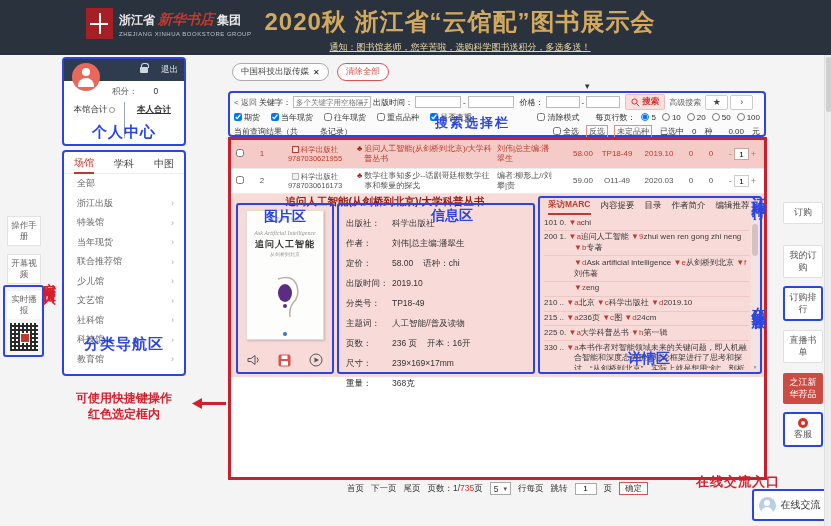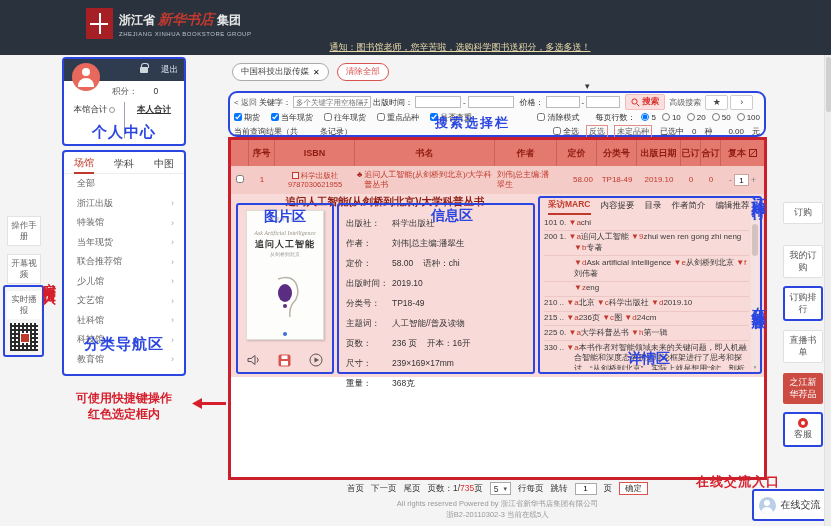--- a/index.html
+++ b/index.html
@@ -59,21 +59,21 @@
 .cc-item { display:flex; justify-content:space-between; align-items:center; height:19.5px; padding:0 10px 0 13px; font-size:9px; color:#666; }
 .cc-item .arr { color:#aaa; }
 .cc-ann { position:absolute; left:0; right:0; bottom:20px; text-align:center; font-size:15px; letter-spacing:1px; }
 
 
 .chips { position:absolute; left:232px; top:63px; display:flex; gap:8px; }
 .chip { border:1px solid #aaa; border-radius:9px; font-size:8.5px; color:#444; background:#fff; padding:2px 8px; display:flex; gap:4px; align-items:center; }
 .chip .x { font-size:8px; color:#111; font-weight:bold; }
 .chip.clear { border-color:#d9534f; color:#d9534f; }
 .caret { position:absolute; left:585px; top:81px; font-size:9px; color:#333; }
-.spanel { position:absolute; left:228px; top:91px; width:538px; height:46px; border:2px solid #2b46e0; border-radius:9px; background:#fbfbfb; font-size:8px; color:#333; }
+.spanel { position:absolute; left:228px; top:91px; width:538px; height:46px; border:2px solid #2b46e0; border-radius:4px; background:#fbfbfb; font-size:8px; color:#333; }
 .sp-row { position:absolute; left:4px; right:4px; display:flex; align-items:center; gap:2px; height:14px; }
 .r1 { top:2px; } .r2 { top:17px; } .r3 { top:31px; }
 .sinput { height:12px; border:1px solid #bbb; background:#fff; font-size:7.5px; padding:0 2px; font-family:inherit; }
 .kw { width:78px; } .dt { width:46px; } .pr { width:34px; }
 .sbtn { display:flex; align-items:center; gap:2px; background:#fbdede; color:#d9302c; font-weight:bold; padding:1px 5px; border:1px solid #f3bcbc; border-radius:2px; font-size:8.5px; margin-left:3px; }
 .adv { color:#666; margin:0 2px; }
 .sqbtn { width:23px; height:15px; border:1px solid #ccc; background:#fff; display:flex; align-items:center; justify-content:center; font-size:9px; color:#444; border-radius:2px; }
 .chk, .radio { display:flex; align-items:center; gap:2px; margin-right:9px; white-space:nowrap; }
 .chk input, .radio input { width:8px; height:8px; margin:0; }
 .radio { margin:0 0 0 4px; }
@@ -178,20 +178,21 @@
       <div class="logo-emblem"></div>
       <div>
         <div class="logo-l1">
           <span class="logo-cn">浙江省</span>
           <span class="logo-script">新华书店</span>
           <span class="logo-cn">集团</span>
         </div>
         <div class="logo-en">ZHEJIANG XINHUA BOOKSTORE GROUP</div>
       </div>
     </div>
+    <div class="hdr-title">2020秋 浙江省“云馆配”图书展示会</div>
     <div class="hdr-notice">通知：图书馆老师，您辛苦啦，选购科学图书送积分，多选多送！</div>
   </div>
 
   <div class="lr-item" style="top:216px;">操作手册</div>
   <div class="lr-item" style="top:254px;">开幕视频</div>
   <div class="lr-item" style="top:291px;border:none;">实时播报</div>
   <div class="lr-qr"></div>
   <div class="lr-annbox"></div>
   <div class="lr-live-entry vtext ann-red">实时播报入口</div>
 
@@ -384,39 +385,20 @@
       <span class="num-sp">0</span>
       <span>种</span>
       <span class="num-sp" style="margin-left:14px;">0.00</span>
       <span>元</span>
     </div>
     <div class="sp-ann ann-blue">搜索选择栏</div>
   </div>
 
   <div class="tframe">
 
-    <div class="grid-row thead">
-      <span class="th"></span>
-      <span class="th">序号</span>
-      <span class="th">ISBN</span>
-      <span class="th">书名</span>
-      <span class="th">作者</span>
-      <span class="th">定价</span>
-      <span class="th">分类号</span>
-      <span class="th">出版日期</span>
-      <span class="th">已订</span>
-      <span class="th">合订</span>
-      <span class="th">
-          <span>复本</span>
-        <svg width="8" height="8" viewBox="0 0 8 8">
-            <rect x="0.5" y="0.5" width="7" height="7" fill="none" stroke="#8f1c12"></rect>
-            <line x1="1.5" y1="6.5" x2="6.5" y2="1.5" stroke="#8f1c12"></line>
-          </svg>
-      </span>
-    </div>
 
     <div class="grid-row row1">
       <span class="td"><input type="checkbox" class="rowchk" style=""></span>
       <span class="td">1</span>
       <span class="td">
         <span class="publine">
             <i class="pub-ico"></i>
             <span>科学出版社</span>
           </span>
         <span class="isbn-num">9787030621955</span>
@@ -690,24 +672,20 @@
       <span>5</span>
         <span style="font-size:7px;color:#555;">▾</span>
     </span>
     <span>行每页</span>
     <span>跳转</span>
     <input class="pg-input" value="1" style="">
     <span>页</span>
     <span class="pg-confirm">确定</span>
   </div>
 
-  <div class="footer">
-    <div>All rights reserved Powered by 浙江省新华书店集团有限公司</div>
-    <div>浙B2-20110302-3  当前在线5人</div>
-  </div>
 
   <div class="rr-item" style="top:202px;">订购</div>
   <div class="rr-item" style="top:245px;">我的订购</div>
   <div class="rr-item rr-blue" style="top:286px;">订购排行</div>
   <div class="rr-item" style="top:330px;">直播书单</div>
   <div class="rr-item rr-red" style="top:373px;">之江新华荐品</div>
   <div class="rr-item rr-blue" style="top:412px;">
     <div class="rr-svc-ico"></div>
     <span>客服</span>
   </div>

